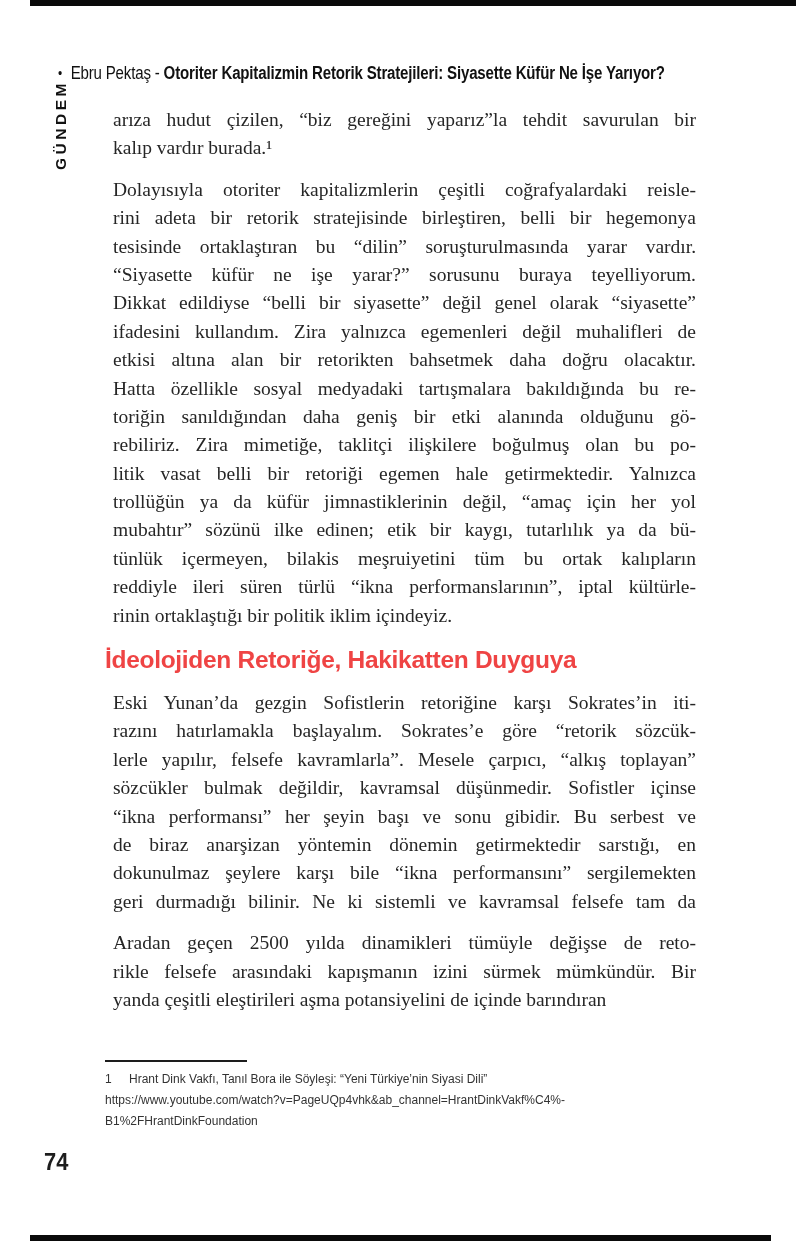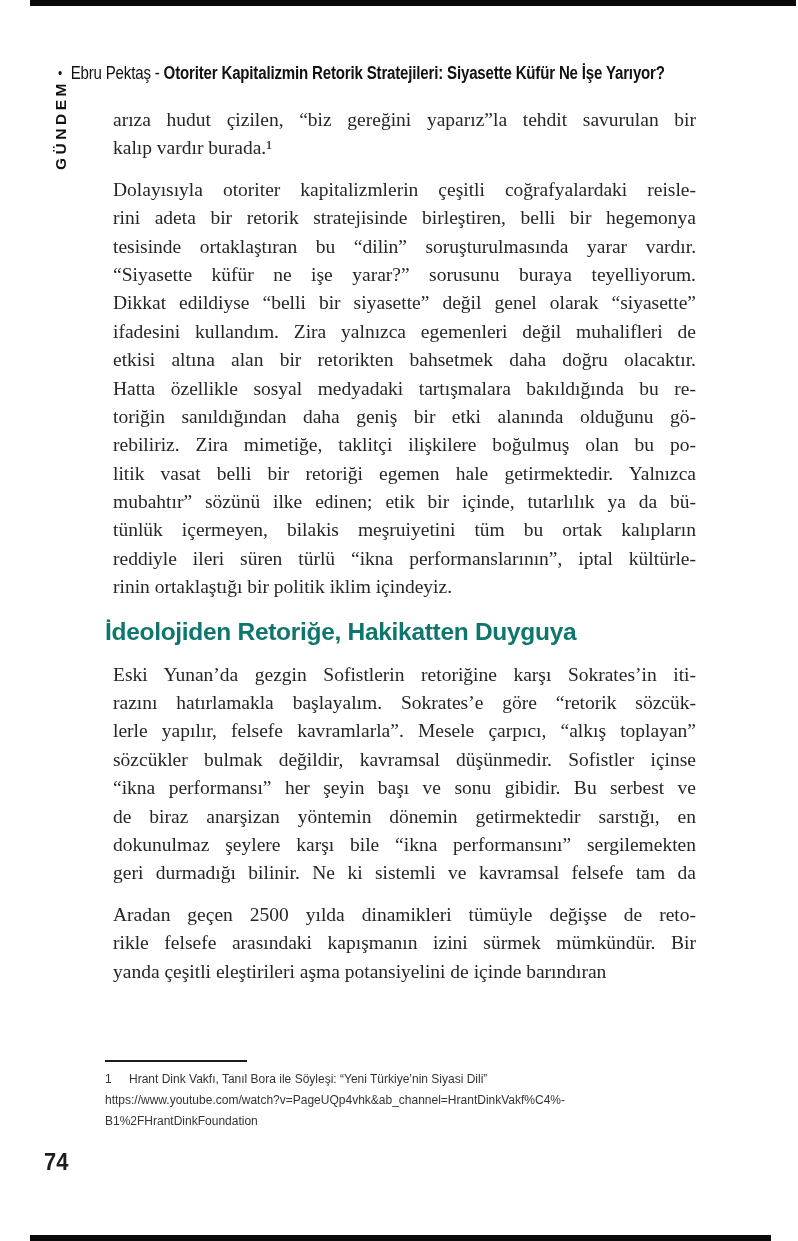--- a/index.html
+++ b/index.html
@@ -36,21 +36,21 @@
   }
   .para{margin:0 0 13px 8px;}
   .line{
     white-space:nowrap;overflow:visible;
     text-align:justify;text-align-last:justify;
     line-height:28.4px;height:28.4px;
   }
   .line.para-end{text-align-last:left;}
   .heading{
     font-family:"Liberation Sans",sans-serif;font-weight:700;
-    font-size:24.5px;color:#0f766e;line-height:33px;
+    font-size:24.5px;color:#ef4444;line-height:33px;
     margin:9px 0 13px 0;letter-spacing:-0.3px;
   }
 
   .footnote{position:absolute;left:105px;top:1060px;width:606px;color:#333;}
   .fn-rule{width:142px;border-top:2px solid #1d1d1d;margin-bottom:7px;}
   .fn-line{font-size:12px;line-height:21px;white-space:nowrap;}
   .fn-marker{display:inline-block;min-width:24px;}
 
   .page-number{
     position:absolute;left:44px;top:1149px;
@@ -82,21 +82,22 @@
         <div class="line">rini adeta bir retorik stratejisinde birleştiren, belli bir hegemonya</div>
         <div class="line">tesisinde ortaklaştıran bu “dilin” soruşturulmasında yarar vardır.</div>
         <div class="line">“Siyasette küfür ne işe yarar?” sorusunu buraya teyelliyorum.</div>
         <div class="line">Dikkat edildiyse “belli bir siyasette” değil genel olarak “siyasette”</div>
         <div class="line">ifadesini kullandım. Zira yalnızca egemenleri değil muhalifleri de</div>
         <div class="line">etkisi altına alan bir retorikten bahsetmek daha doğru olacaktır.</div>
         <div class="line">Hatta özellikle sosyal medyadaki tartışmalara bakıldığında bu re-</div>
         <div class="line">toriğin sanıldığından daha geniş bir etki alanında olduğunu gö-</div>
         <div class="line">rebiliriz. Zira mimetiğe, taklitçi ilişkilere boğulmuş olan bu po-</div>
         <div class="line">litik vasat belli bir retoriği egemen hale getirmektedir. Yalnızca</div>
-        <div class="line">mubahtır” sözünü ilke edinen; etik bir içinde, tutarlılık ya da bü-</div>
+        <div class="line">trollüğün ya da küfür jimnastiklerinin değil, “amaç için her yol</div>
+        <div class="line">mubahtır” sözünü ilke edinen; etik bir kaygı, tutarlılık ya da bü-</div>
         <div class="line">tünlük içermeyen, bilakis meşruiyetini tüm bu ortak kalıpların</div>
         <div class="line">reddiyle ileri süren türlü “ikna performanslarının”, iptal kültürle-</div>
         <div class="line para-end">rinin ortaklaştığı bir politik iklim içindeyiz.</div>
       </div>
       <div class="heading">İdeolojiden Retoriğe, Hakikatten Duyguya</div>
       <div class="para">
         <div class="line">Eski Yunan’da gezgin Sofistlerin retoriğine karşı Sokrates’in iti-</div>
         <div class="line">razını hatırlamakla başlayalım. Sokrates’e göre “retorik sözcük-</div>
         <div class="line">lerle yapılır, felsefe kavramlarla”. Mesele çarpıcı, “alkış toplayan”</div>
         <div class="line">sözcükler bulmak değildir, kavramsal düşünmedir. Sofistler içinse</div>

